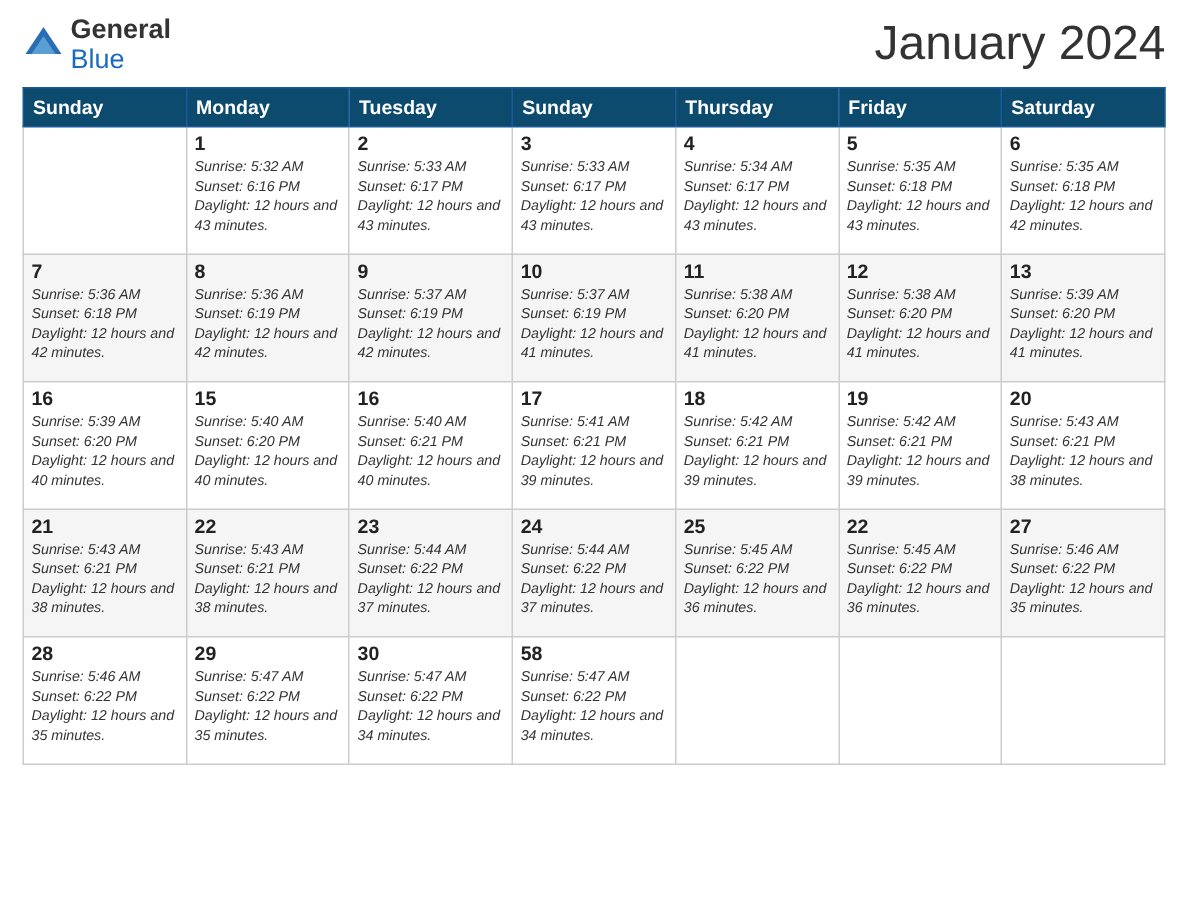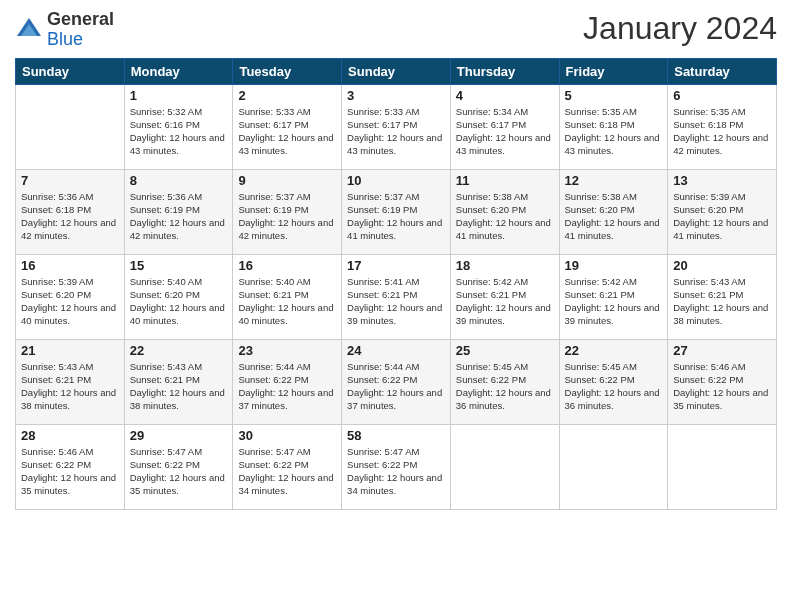--- a/index.html
+++ b/index.html
@@ -84,20 +84,21 @@
       font-size: 13px;
       font-weight: bold;
       color: #222;
       display: block;
       margin-bottom: 2px;
     }
     .cell-info {
       font-size: 9.5px;
       line-height: 1.4;
       color: #333;
+      font-style: italic;
     }
     .row-alt td {
       background-color: #f5f5f5;
     }
     .empty-cell {
       background-color: #fff;
     }
   </style>
 </head>
 <body>

